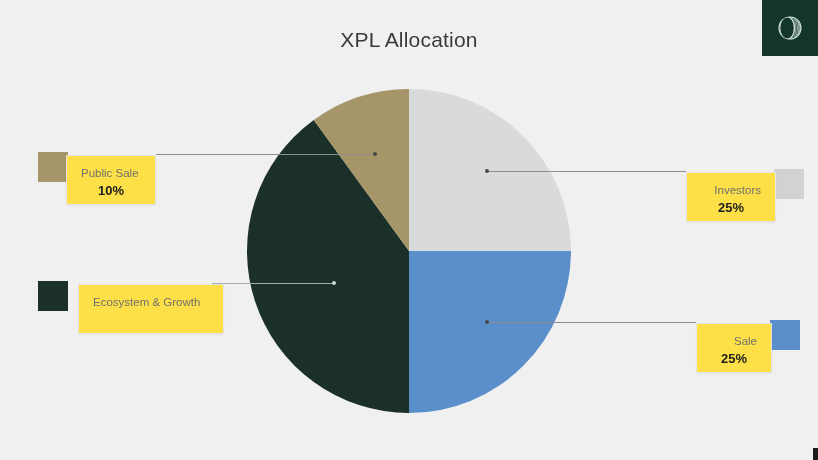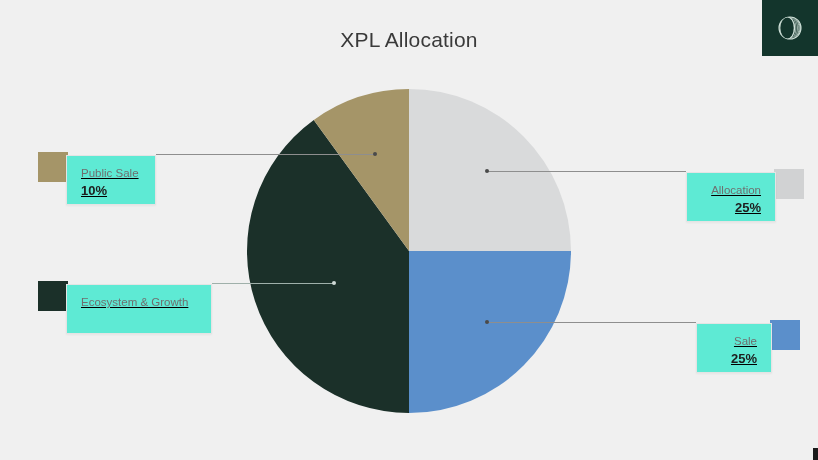--- a/index.html
+++ b/index.html
@@ -71,55 +71,55 @@
     width: 4px;
     height: 4px;
     border-radius: 50%;
     background: #4a4a4a;
   }
   .leader-dot.light { background: #cfdad6; }
 
   
   .callout {
     position: absolute;
-    background: #5eead4;
+    background: #fde047;
     border: 1px solid #e4e4e4;
     box-shadow: 0 1px 2px rgba(0,0,0,0.05);
     box-sizing: border-box;
     padding: 9px 14px 11px 14px;
-    text-decoration: underline;
   }
   .callout .cl-name {
     font-size: 11.5px;
     color: #6f6f6f;
     line-height: 1.45;
     white-space: nowrap;
   }
   .callout .cl-pct {
     font-size: 13px;
     color: #1d1d1d;
     font-weight: 700;
     line-height: 1.45;
     white-space: nowrap;
+    text-align: center;
   }
   .callout.align-right { text-align: right; }
 
   .swatch {
     position: absolute;
     width: 30px;
     height: 30px;
   }
 
   
   #callout-public-sale { left: 66px;  top: 155px; width: 90px;  height: 50px; }
   #swatch-public-sale  { left: 38px;  top: 152px; }
   #leader-public-sale  { left: 156px; top: 154px; width: 219px; }
   #dot-public-sale     { left: 373px; top: 152px; }
 
-  #callout-ecosystem   { left: 66px;  top: 284px; width: 146px; height: 50px; }
+  #callout-ecosystem   { left: 78px;  top: 284px; width: 146px; height: 50px; }
   #swatch-ecosystem    { left: 38px;  top: 281px; }
   #leader-ecosystem    { left: 212px; top: 283px; width: 122px; }
   #dot-ecosystem       { left: 332px; top: 281px; }
 
   #callout-investors   { left: 686px; top: 172px; width: 90px;  height: 50px; }
   #swatch-investors    { left: 774px; top: 169px; }
   #leader-investors    { left: 487px; top: 171px; width: 199px; }
   #dot-investors       { left: 485px; top: 169px; }
 
   #callout-team        { left: 696px; top: 323px; width: 76px;  height: 50px; }
@@ -196,21 +196,21 @@
   <div class="callout" id="callout-public-sale">
     <div class="cl-name">Public Sale</div>
     <div class="cl-pct">10%</div>
   </div>
 
   <div class="callout" id="callout-ecosystem">
     <div class="cl-name">Ecosystem &amp; Growth</div>
   </div>
 
   <div class="callout align-right" id="callout-investors">
-    <div class="cl-name">Allocation</div>
+    <div class="cl-name">Investors</div>
     <div class="cl-pct">25%</div>
   </div>
 
   <div class="callout align-right" id="callout-team">
     <div class="cl-name">Sale</div>
     <div class="cl-pct">25%</div>
   </div>
 
   <div id="corner-mark"></div>
 </div>

